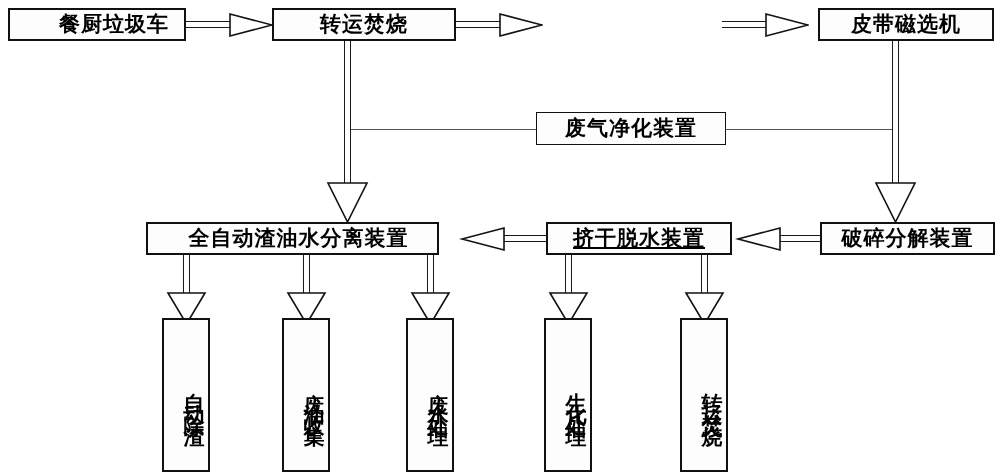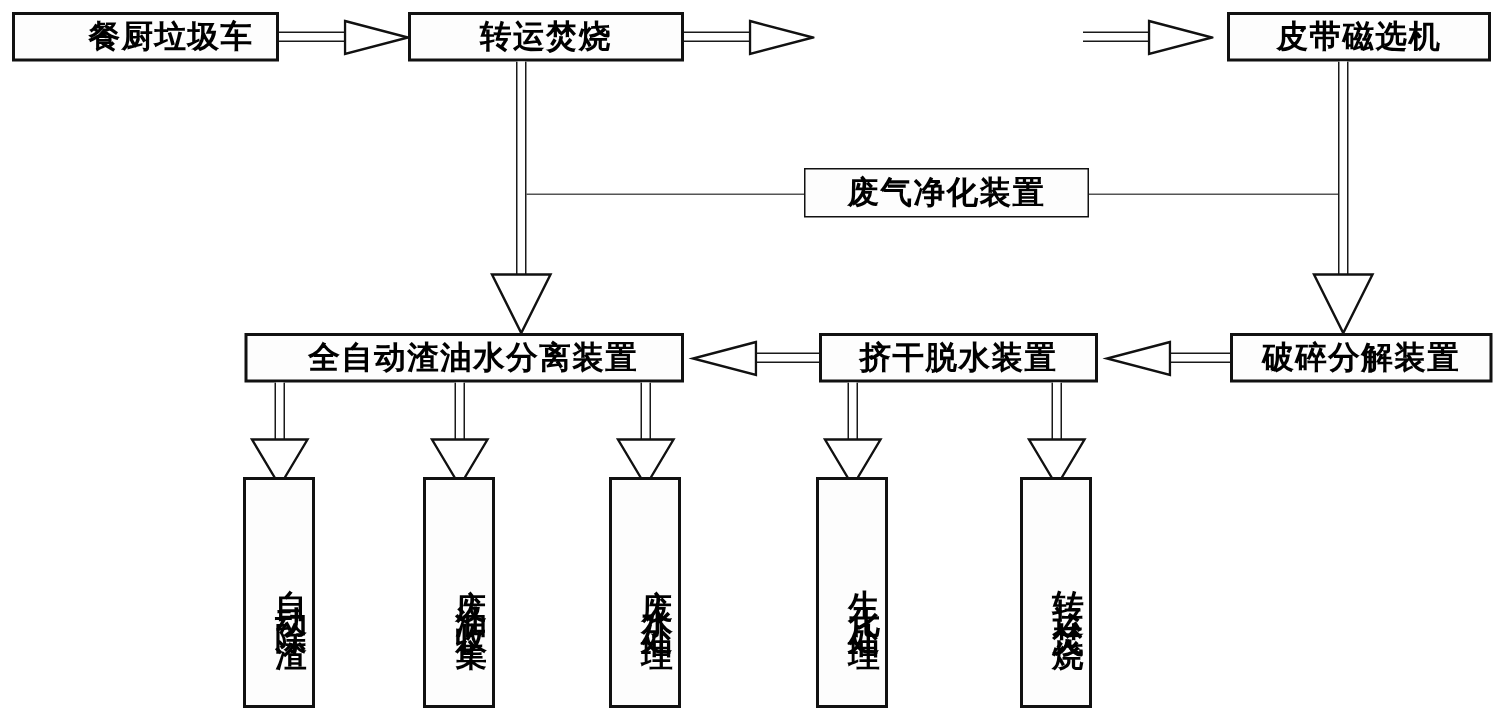--- a/index.html
+++ b/index.html
@@ -128,32 +128,32 @@
       </svg>
   </div>
 
   <div class="stem-v" style="left:892px;top:41px;width:7px;height:143px;"></div>
   <div class="arrow" style="left:873px;top:182px;">
     <svg width="45" height="42" viewBox="0 0 45 42">
         <polygon class="tri" points="3,1 42,1 22.5,40"></polygon>
       </svg>
   </div>
 
-  <div class="box h" style="left:163px;top:222px;width:293px;height:33px;padding-left:12px;">
+  <div class="box h" style="left:146px;top:222px;width:293px;height:33px;padding-left:12px;">
     <span>全自动渣油水分离装置</span>
   </div>
 
   <div class="stem-h" style="left:503px;top:235px;width:43px;"></div>
   <div class="arrow" style="left:459px;top:224px;">
     <svg width="46" height="30" viewBox="0 0 46 30">
         <polygon class="tri" points="45,4 3,15 45,26"></polygon>
       </svg>
   </div>
 
-  <div class="box h" style="left:546px;top:222px;width:186px;height:33px;">
+  <div class="box h" style="left:546px;top:222px;width:186px;height:33px;text-decoration:underline;">
     <span>挤干脱水装置</span>
   </div>
 
   <div class="stem-h" style="left:779px;top:235px;width:41px;"></div>
   <div class="arrow" style="left:735px;top:224px;">
     <svg width="46" height="30" viewBox="0 0 46 30">
         <polygon class="tri" points="45,4 3,15 45,26"></polygon>
       </svg>
   </div>
 

